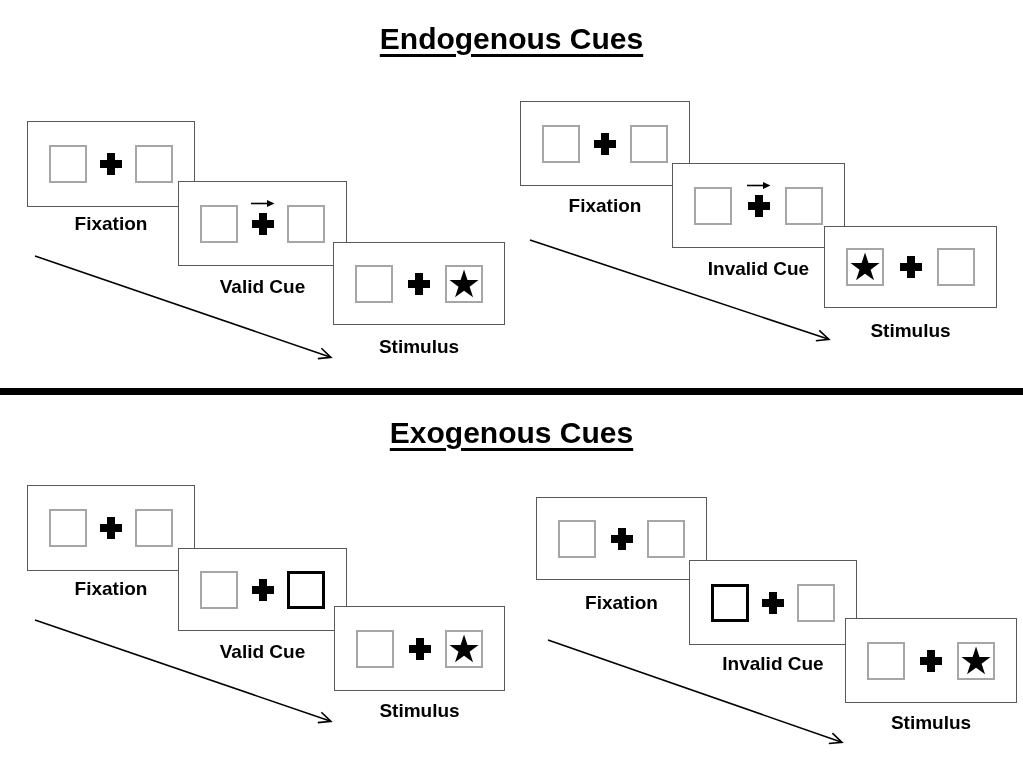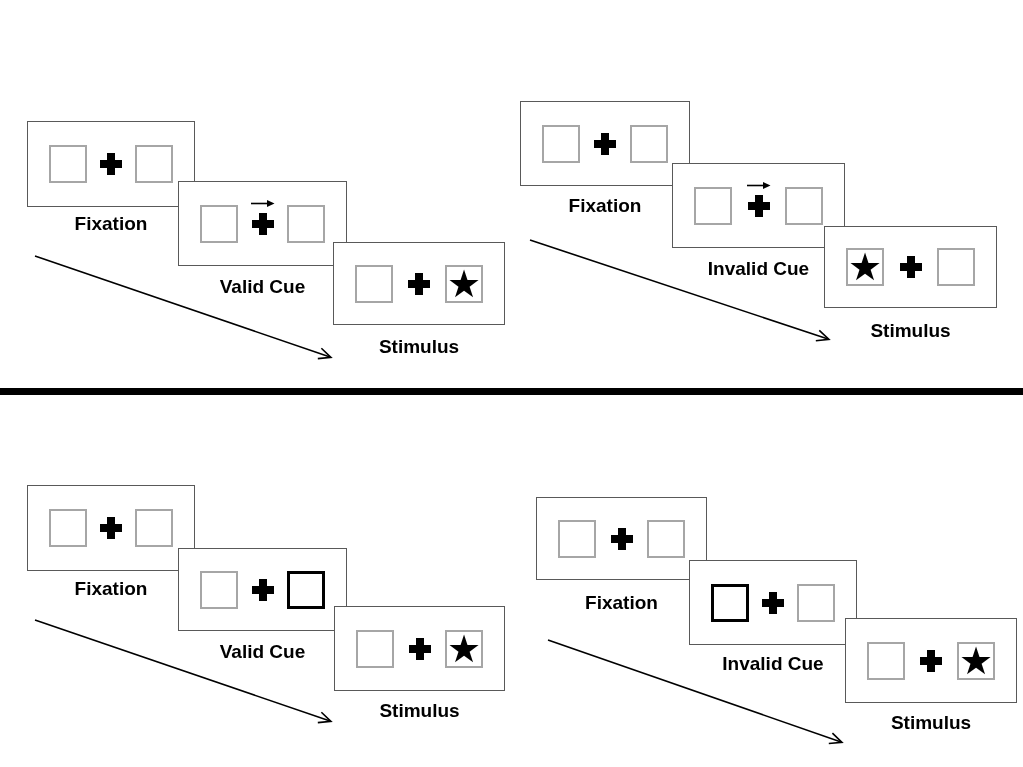--- a/index.html
+++ b/index.html
@@ -56,20 +56,21 @@
       <marker id="ah" markerWidth="16" markerHeight="14" refX="13" refY="7" orient="auto" markerUnits="userSpaceOnUse">
         <path d="M2,1.5 L14,7 L2,12.5" fill="none" stroke="#000" stroke-width="1.6"></path>
       </marker>
     </defs>
     <line x1="35" y1="256" x2="330" y2="357" stroke="#000" stroke-width="1.6" marker-end="url(#ah)"></line>
     <line x1="530" y1="240" x2="828" y2="339" stroke="#000" stroke-width="1.6" marker-end="url(#ah)"></line>
     <line x1="35" y1="620" x2="330" y2="721" stroke="#000" stroke-width="1.6" marker-end="url(#ah)"></line>
     <line x1="548" y1="640" x2="841" y2="742" stroke="#000" stroke-width="1.6" marker-end="url(#ah)"></line>
   </svg>
 
+  <div class="title" style="top:22px;">Endogenous Cues</div>
 
   <div class="panel" style="left:27px;top:121px;width:168px;height:86px;">
     <span class="sq"></span>
     <span class="center">
         <span class="plus"></span>
       </span>
     <span class="sq"></span>
   </div>
   <div class="plabel" style="left:27px;top:213px;width:168px;">Fixation</div>
 
@@ -125,20 +126,21 @@
       </span>
     <span class="center">
         <span class="plus"></span>
       </span>
     <span class="sq"></span>
   </div>
   <div class="plabel" style="left:824px;top:320px;width:173px;">Stimulus</div>
 
   <div class="divider" style="top:388px;"></div>
 
+  <div class="title" style="top:416px;">Exogenous Cues</div>
 
   <div class="panel" style="left:27px;top:485px;width:168px;height:86px;">
     <span class="sq"></span>
     <span class="center">
         <span class="plus"></span>
       </span>
     <span class="sq"></span>
   </div>
   <div class="plabel" style="left:27px;top:578px;width:168px;">Fixation</div>
 

